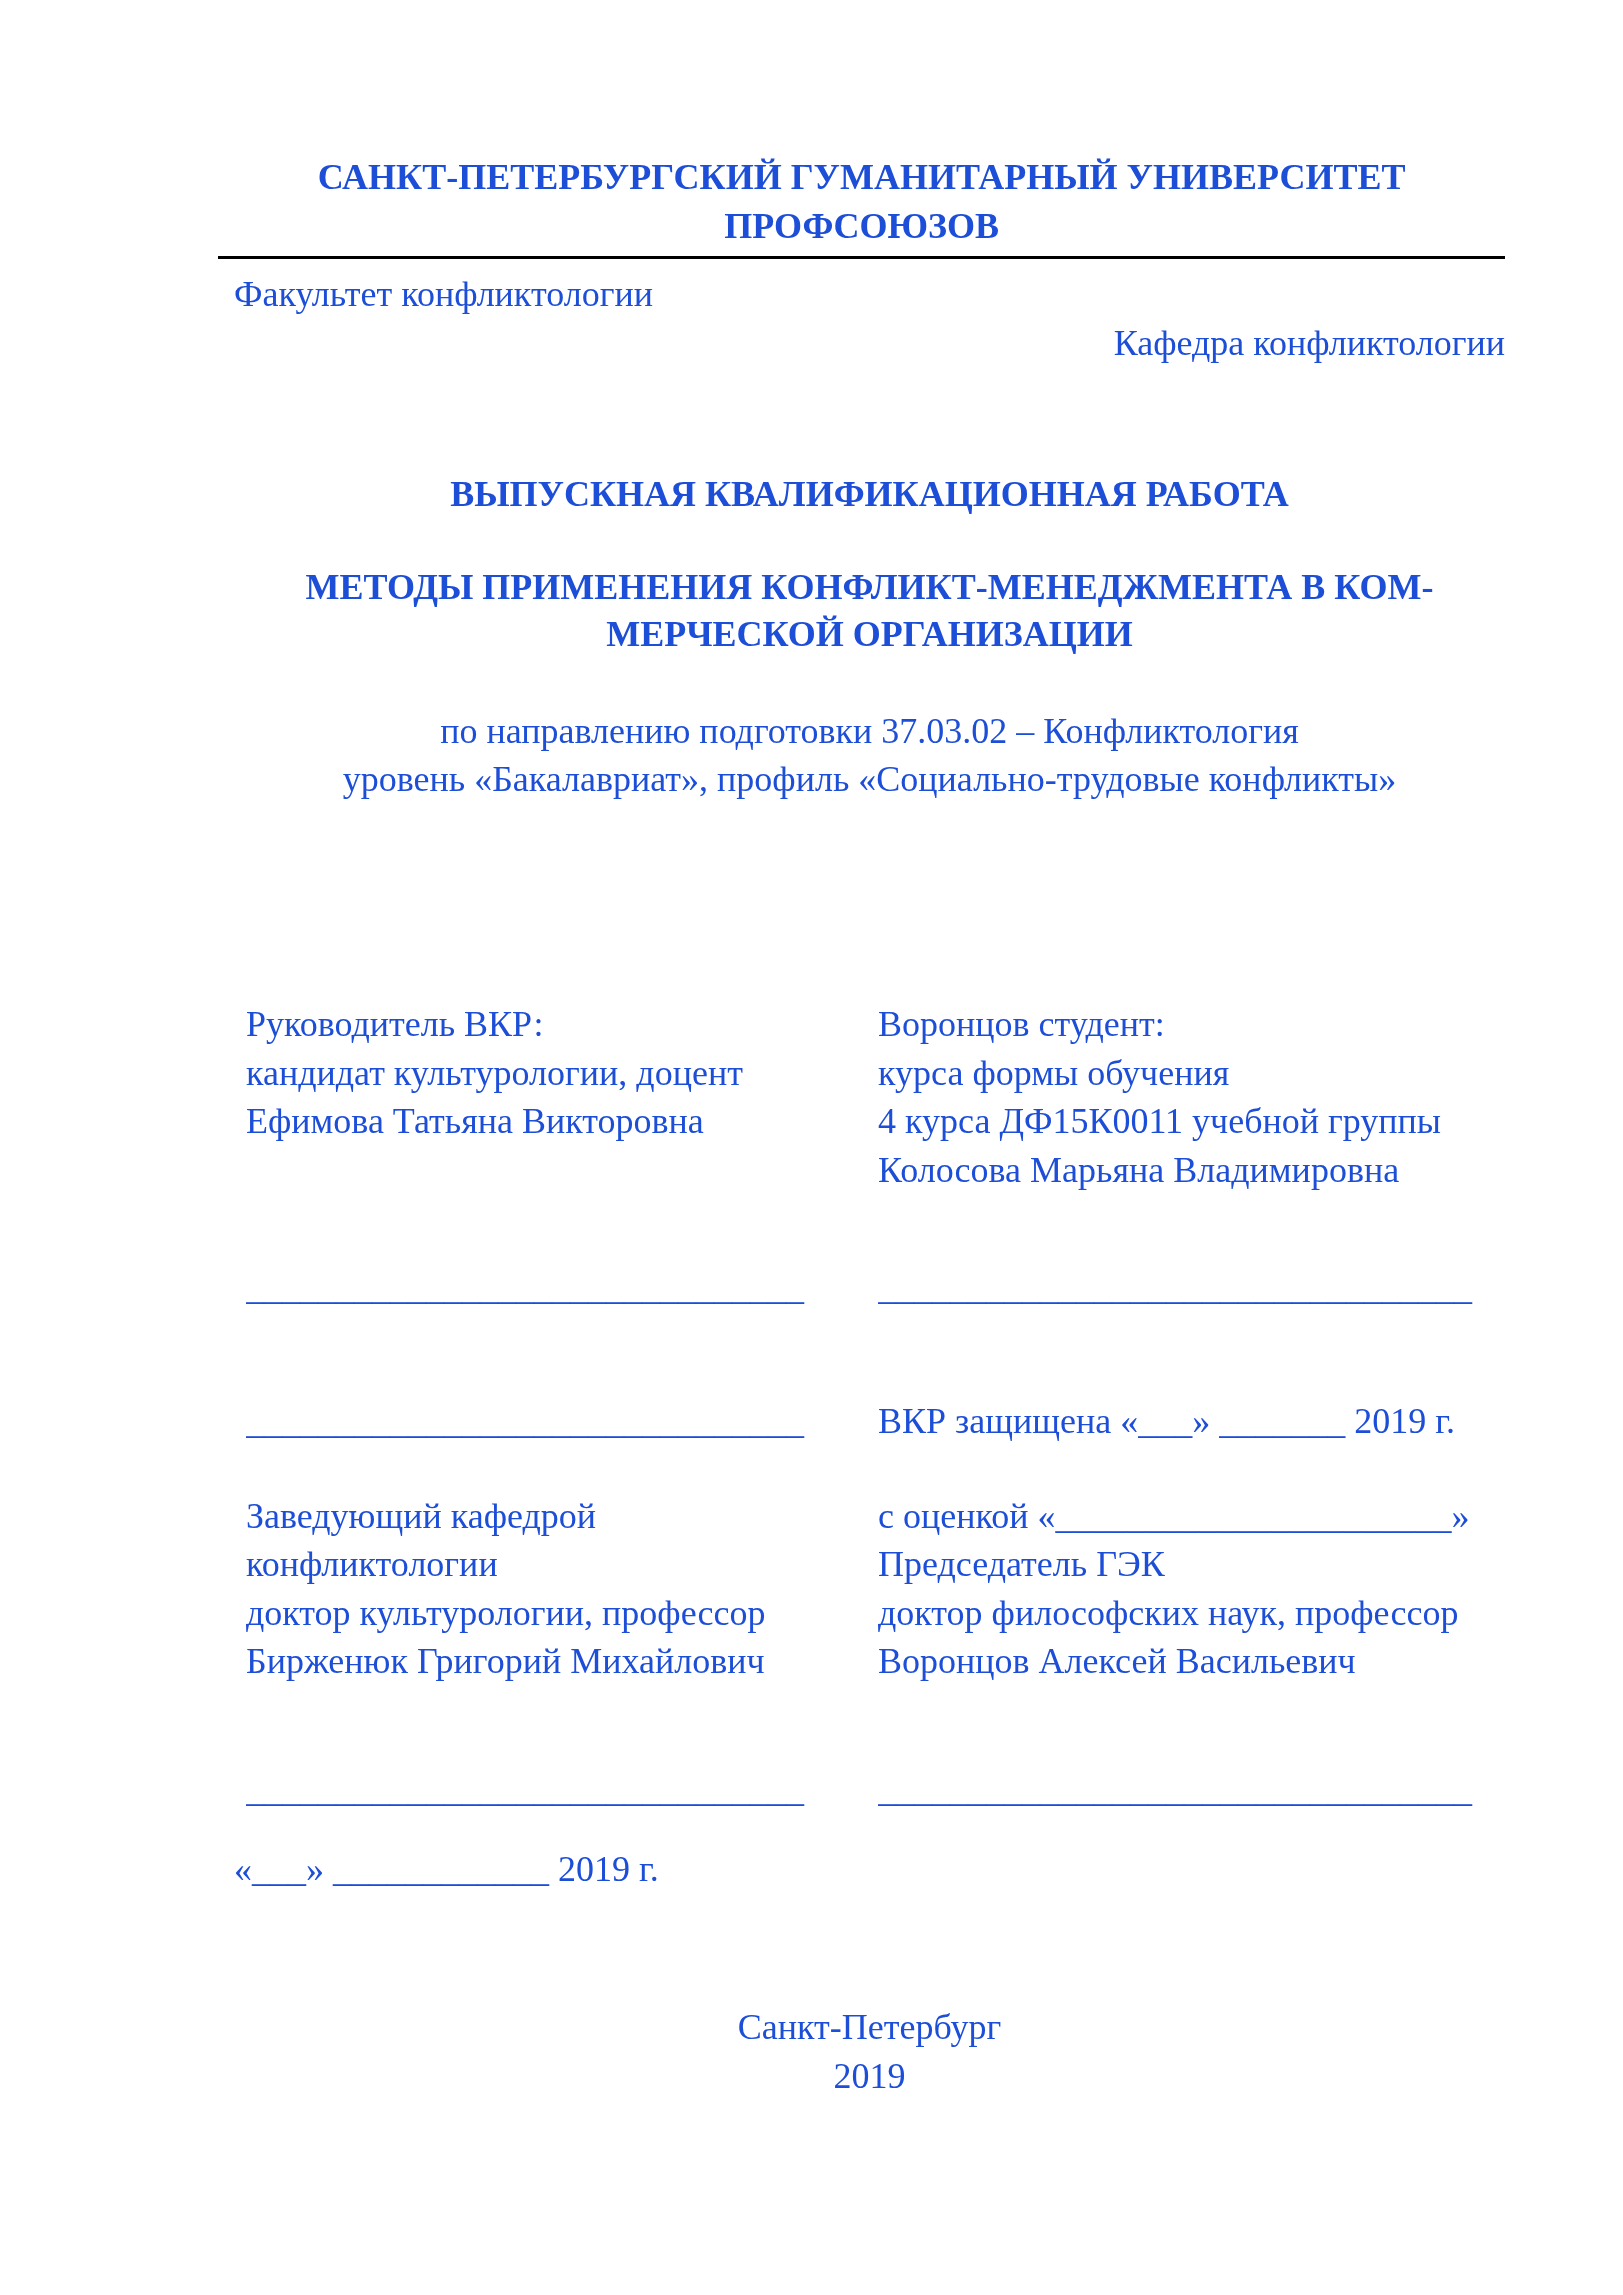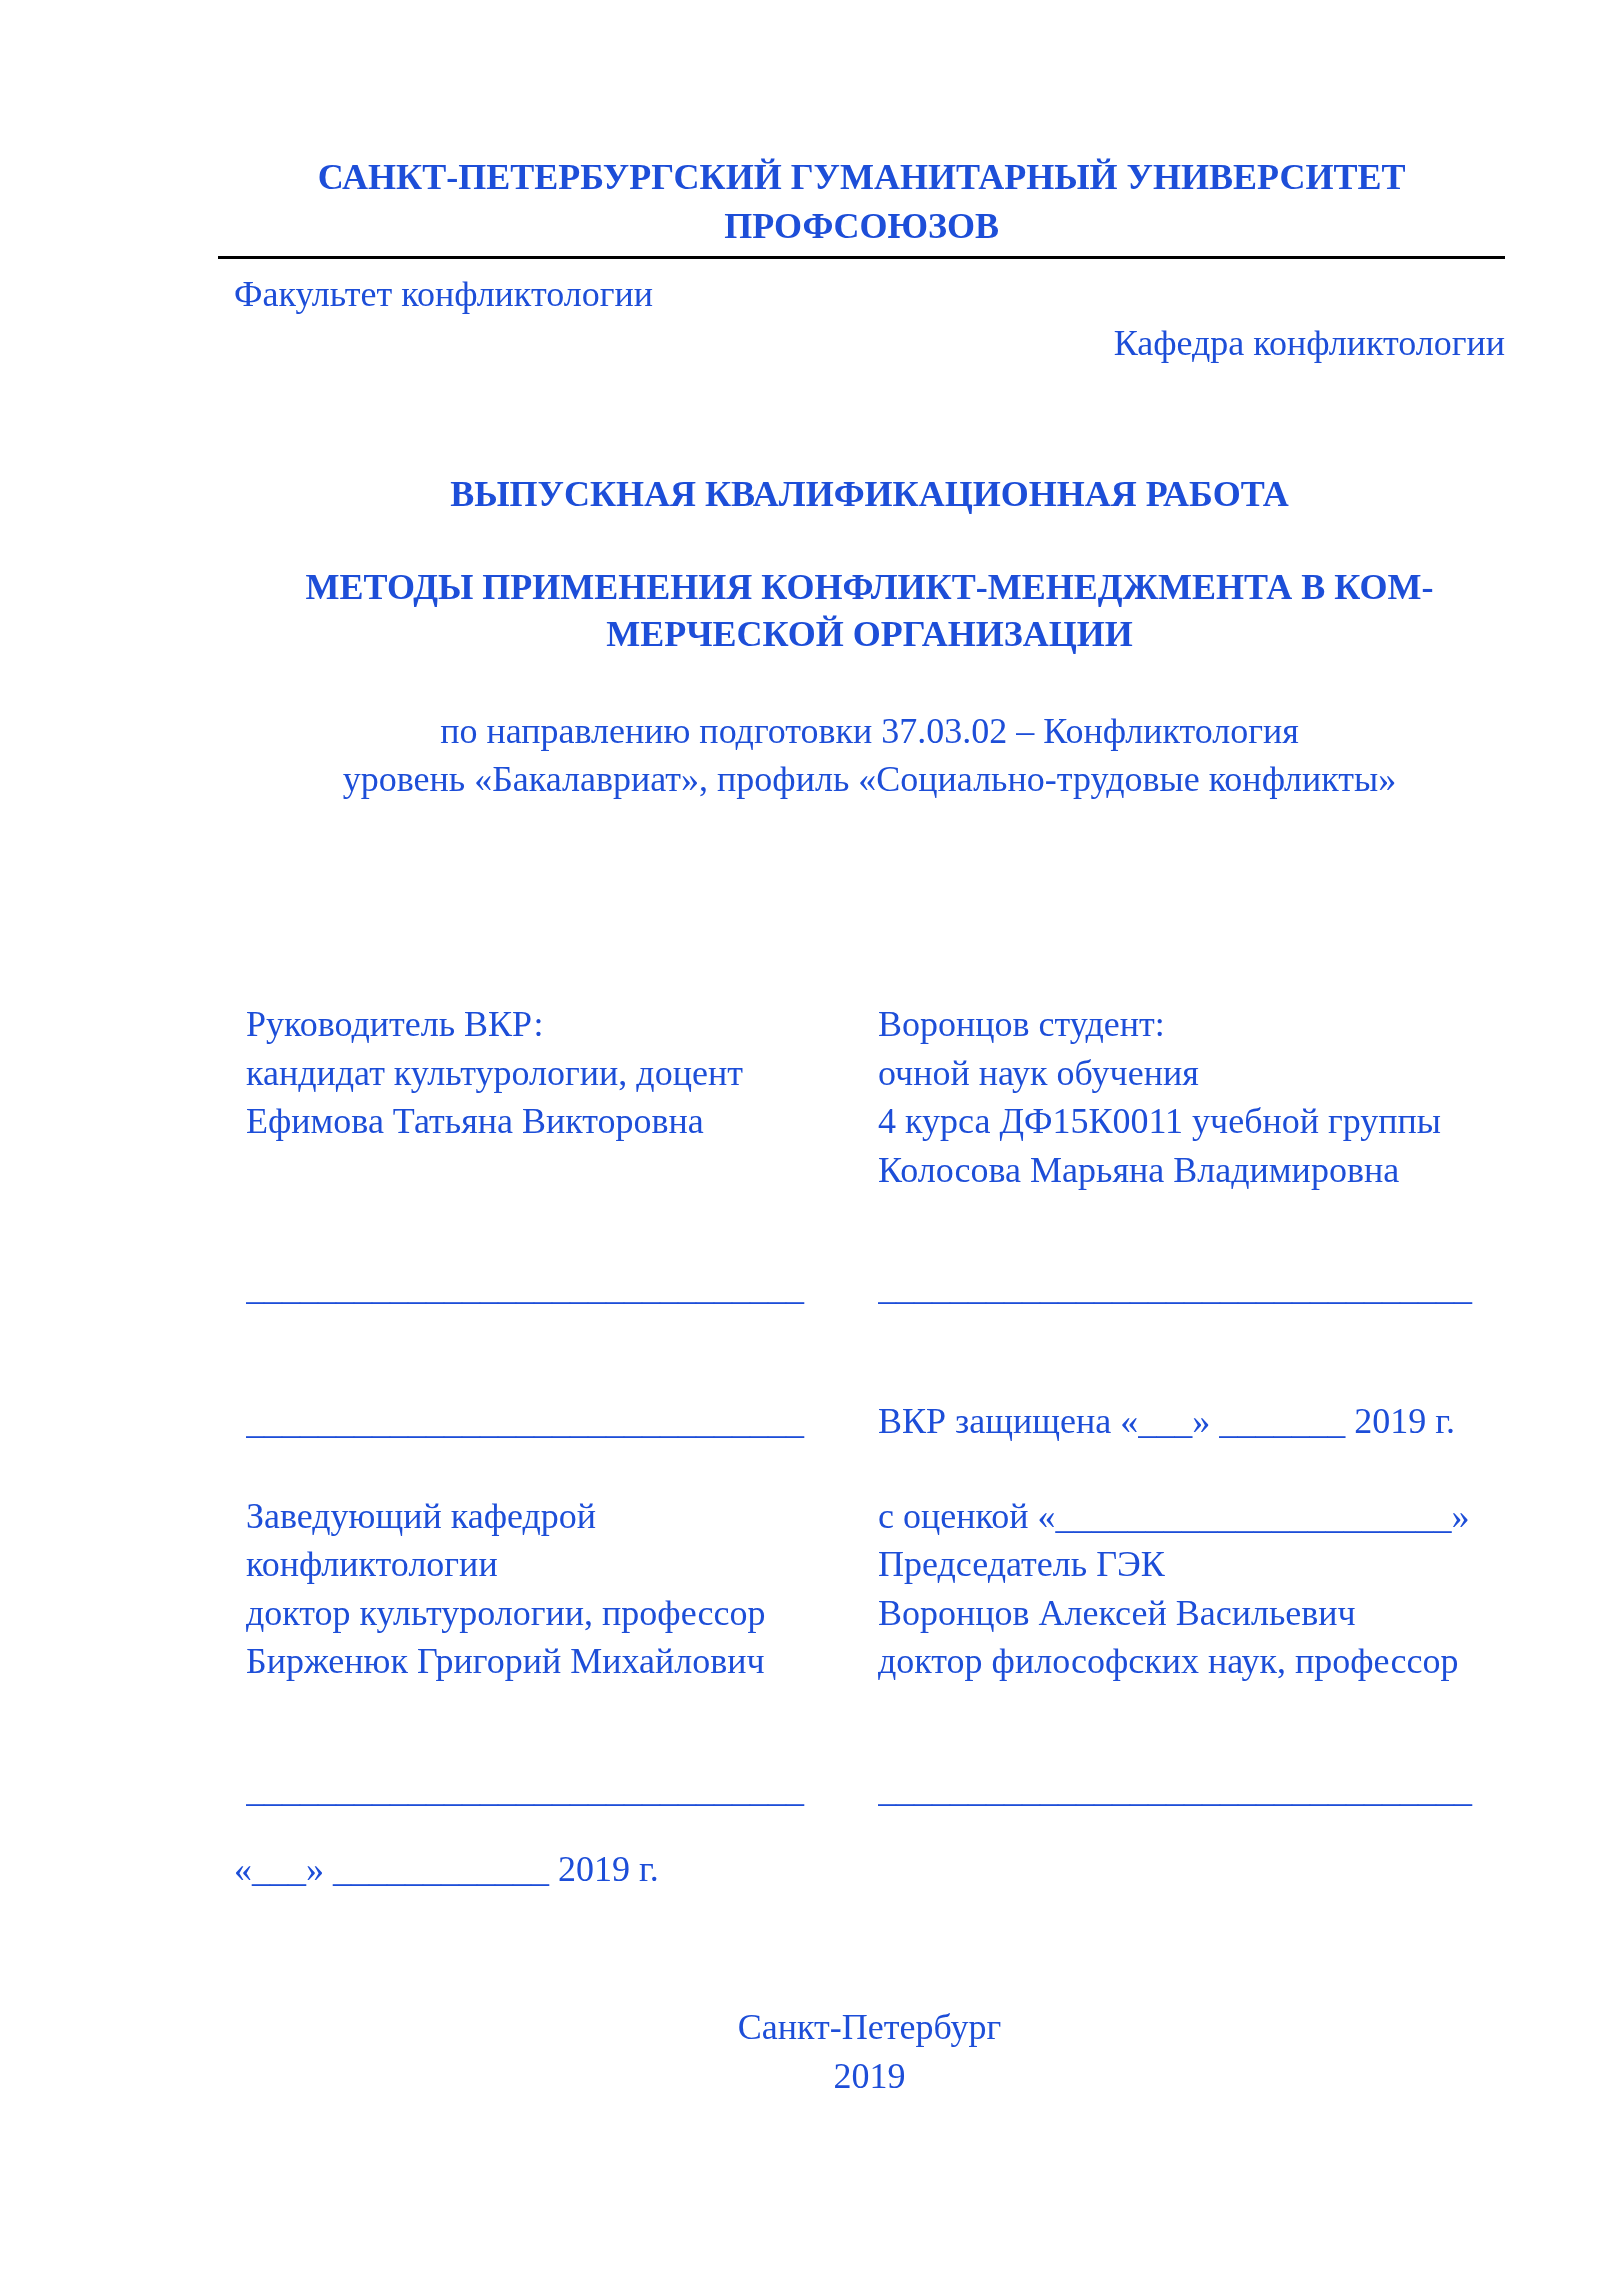--- a/index.html
+++ b/index.html
@@ -68,21 +68,21 @@
   </div>
 
   <div class="row cols-1">
     <div class="col-left">
       <div>Руководитель ВКР:</div>
       <div>кандидат культурологии, доцент</div>
       <div>Ефимова Татьяна Викторовна</div>
     </div>
     <div class="col-right">
       <div>Воронцов студент:</div>
-      <div>очной наук обучения</div>
+      <div>курса формы обучения</div>
       <div>4 курса ДФ15К0011 учебной группы</div>
       <div>Колосова Марьяна Владимировна</div>
     </div>
   </div>
 
   <div class="row sig-row-1">
     <div class="col-left sig">_______________________________</div>
     <div class="col-right sig">_________________________________</div>
   </div>
 
@@ -96,22 +96,22 @@
   <div class="row cols-2">
     <div class="col-left">
       <div>Заведующий кафедрой</div>
       <div>конфликтологии</div>
       <div>доктор культурологии, профессор</div>
       <div>Бирженюк Григорий Михайлович</div>
     </div>
     <div class="col-right">
       <div class="sig">с оценкой «______________________»</div>
       <div>Председатель ГЭК</div>
+      <div>доктор философских наук, профессор</div>
       <div>Воронцов Алексей Васильевич</div>
-      <div>доктор философских наук, профессор</div>
     </div>
   </div>
 
   <div class="row sig-row-2">
     <div class="col-left sig">_______________________________</div>
     <div class="col-right sig">_________________________________</div>
   </div>
 
   <div class="date-line">«___» ____________ 2019 г.</div>
 

